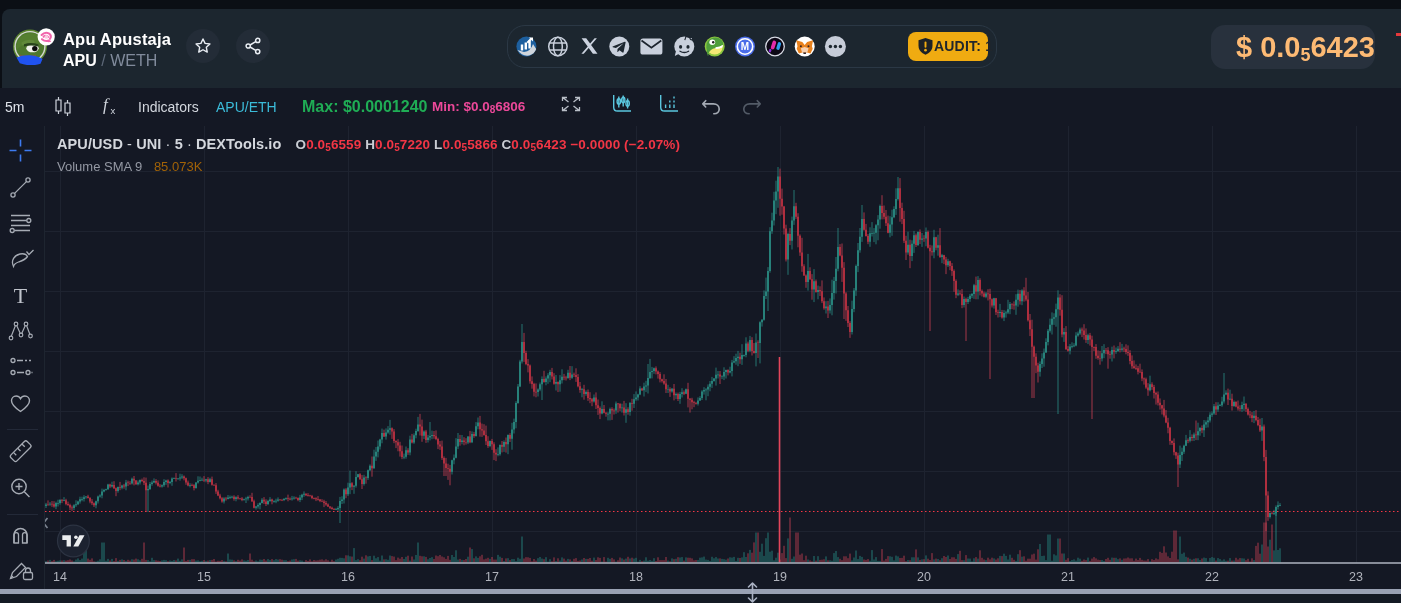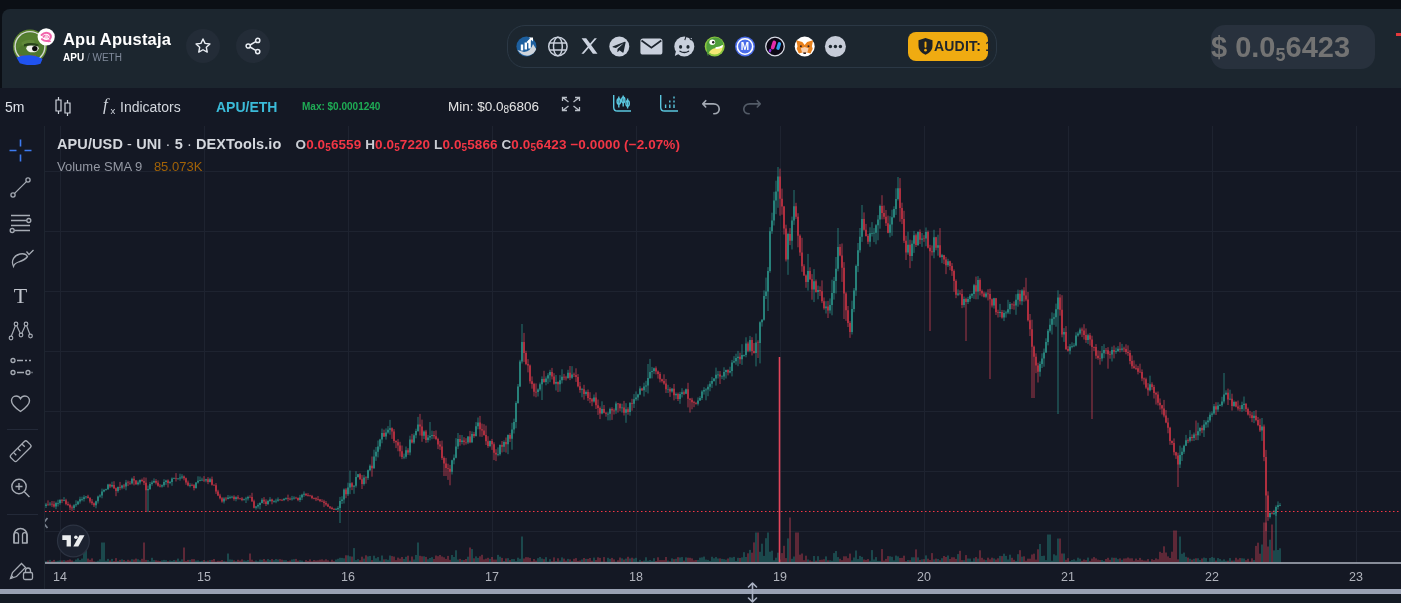--- a/index.html
+++ b/index.html
@@ -36,21 +36,21 @@
     <g stroke="#f163ab" stroke-width="2.1" fill="none" stroke-linecap="round">
       <path d="M28.6 8 Q32 4.4 36.2 6.6 Q39 8.6 37 11.8"></path>
       <path d="M29 12.2 Q32 14.8 35.9 13.6"></path>
       <path d="M30.6 9.6 Q33 8 35 10"></path>
       <path d="M33.5 13.8 Q35.5 15.2 37.5 14.2" stroke-width="1.2"></path>
     </g>
     <circle cx="33.4" cy="9.9" r="1.9" fill="#f9c7e0"></circle>
   </svg>
 
   <div class="abs" style="left:63px;top:30px;z-index:3;font-size:16.5px;font-weight:700;color:#fff;letter-spacing:0.2px">Apu Apustaja</div>
-  <div class="abs" style="left:63px;top:52px;z-index:3;font-size:10px;color:#8b95a6">
+  <div class="abs" style="left:63px;top:52px;z-index:3;font-size:16px;color:#8b95a6">
     <span style="color:#fff;font-weight:700">APU</span>
     <span style="color:#5d6878">/</span>
     <span style="color:#818b9c">WETH</span>
   </div>
 
   <div class="abs" style="left:186px;top:29px;width:34px;height:34px;border-radius:50%;background:#232c37;z-index:3"></div>
   <svg class="abs" style="left:193px;top:36px;z-index:4" width="20" height="20" viewBox="0 0 24 24">
     <path d="M12 3.6l2.5 5.3 5.8.7-4.3 4 1.1 5.7-5.1-2.8-5.1 2.8 1.1-5.7-4.3-4 5.8-.7z" fill="none" stroke="#e9edf3" stroke-width="1.7" stroke-linejoin="round"></path>
   </svg>
   <div class="abs" style="left:236px;top:29px;width:34px;height:34px;border-radius:50%;background:#232c37;z-index:3"></div>
@@ -130,38 +130,38 @@
 
   <div class="abs" style="left:908px;top:32px;width:80px;height:29px;background:#f0ab11;border-radius:8px;z-index:4"></div>
   <svg class="abs" style="left:915px;top:36px;z-index:5" width="21" height="21" viewBox="0 0 24 24">
     <path d="M12 2.2l8 2.6v6.1c0 5.2-3.4 8.8-8 10.6-4.6-1.8-8-5.4-8-10.6V4.8z" fill="#1c2126"></path>
     <rect x="10.9" y="6.4" width="2.2" height="7" rx="1.1" fill="#f0ab11"></rect>
     <circle cx="12" cy="16.2" r="1.5" fill="#f0ab11"></circle>
   </svg>
   <div class="abs" style="left:934px;top:32px;height:29px;line-height:29px;font-size:14px;font-weight:700;color:#20262c;z-index:5;letter-spacing:0.2px">AUDIT: 1</div>
 
   <div class="abs" style="left:1211px;top:25px;width:164px;height:44px;background:#28313d;border-radius:14px;z-index:3"></div>
-  <div class="abs" style="left:1211px;top:25px;width:164px;height:44px;z-index:4;text-align:left;line-height:44px;font-size:29px;font-weight:700;color:#737373">$ 0.0<span style="font-size:18px;vertical-align:-4px">5</span>6423</div>
+  <div class="abs" style="left:1211px;top:25px;width:164px;height:44px;z-index:4;text-align:right;line-height:44px;font-size:29px;font-weight:700;color:#fdba74">$ 0.0<span style="font-size:18px;vertical-align:-4px">5</span>6423</div>
   <div class="abs" style="left:1396px;top:33px;width:5px;height:3px;background:#e5383b;z-index:4"></div>
 
   <div id="tbar"></div>
   <div class="ttxt" style="left:5px;color:#dfe3ea;font-weight:500;position:absolute;top:88px">5m</div>
   <svg class="abs" style="left:54px;top:96px" width="18" height="22" viewBox="0 0 18 22">
     <g stroke="#cfd4dc" stroke-width="1.2" fill="none">
       <path d="M4.5 1v3M4.5 15v3M2 4h5v11H2zM13.5 4v3M13.5 17v3M11 7h5v10h-5z"></path>
     </g>
   </svg>
   <svg class="abs" style="left:100px;top:93px" width="24" height="26" viewBox="0 0 24 26">
     <text x="3" y="17" font-size="17" font-style="italic" fill="#cfd4dc" font-family="Liberation Serif, serif">f</text>
     <text x="10.5" y="21" font-size="9.5" fill="#cfd4dc" font-family="Liberation Sans, sans-serif">x</text>
   </svg>
-  <div class="ttxt abs" style="left:120px;top:88px;color:#d3d7de">Indicators</div>
-  <div class="ttxt abs" style="left:216px;top:88px;color:#3bbbd9;font-weight:700">APU/ETH</div>
-  <div class="ttxt abs" style="left:302px;top:88px;color:#1fad55;font-weight:600;font-size:10px">Max: $0.0001240</div>
-  <div class="ttxt abs" style="left:448px;top:88px;color:#e5e5e5;font-weight:400;font-size:13.5px">Min: $0.0<span style="font-size:10px;vertical-align:-2px">8</span>6806</div>
+  <div class="ttxt abs" style="left:138px;top:88px;color:#d3d7de">Indicators</div>
+  <div class="ttxt abs" style="left:216px;top:88px;color:#3bbbd9;font-weight:400">APU/ETH</div>
+  <div class="ttxt abs" style="left:302px;top:88px;color:#1fad55;font-weight:600;font-size:16px">Max: $0.0001240</div>
+  <div class="ttxt abs" style="left:432px;top:88px;color:#ec4899;font-weight:700;font-size:13.5px">Min: $0.0<span style="font-size:10px;vertical-align:-2px">8</span>6806</div>
   <svg class="abs" style="left:561px;top:96px" width="20" height="16" viewBox="0 0 20 16">
     <g stroke="#b9bec7" stroke-width="1.3" fill="none">
       <path d="M7.5 6L1.8 1.4M1.5 5V1.5H6M12.5 6l5.7-4.6M18.5 5V1.5H14M7.5 10l-5.7 4.6M1.5 11v3.5H6M12.5 10l5.7 4.6M18.5 11v3.5H14"></path>
     </g>
   </svg>
   <svg class="abs" style="left:612px;top:95px" width="20" height="18" viewBox="0 0 20 18">
     <g stroke="#5ac6de" stroke-width="1.4" fill="none">
       <path d="M1.7 0v12.2q0 3.8 3.8 3.8H19"></path>
       <path d="M6.8 1.5v11M11.2 0.5v11M15.6 3.5v10"></path>
       <ellipse cx="6.8" cy="6.4" rx="1.7" ry="2.7"></ellipse>

